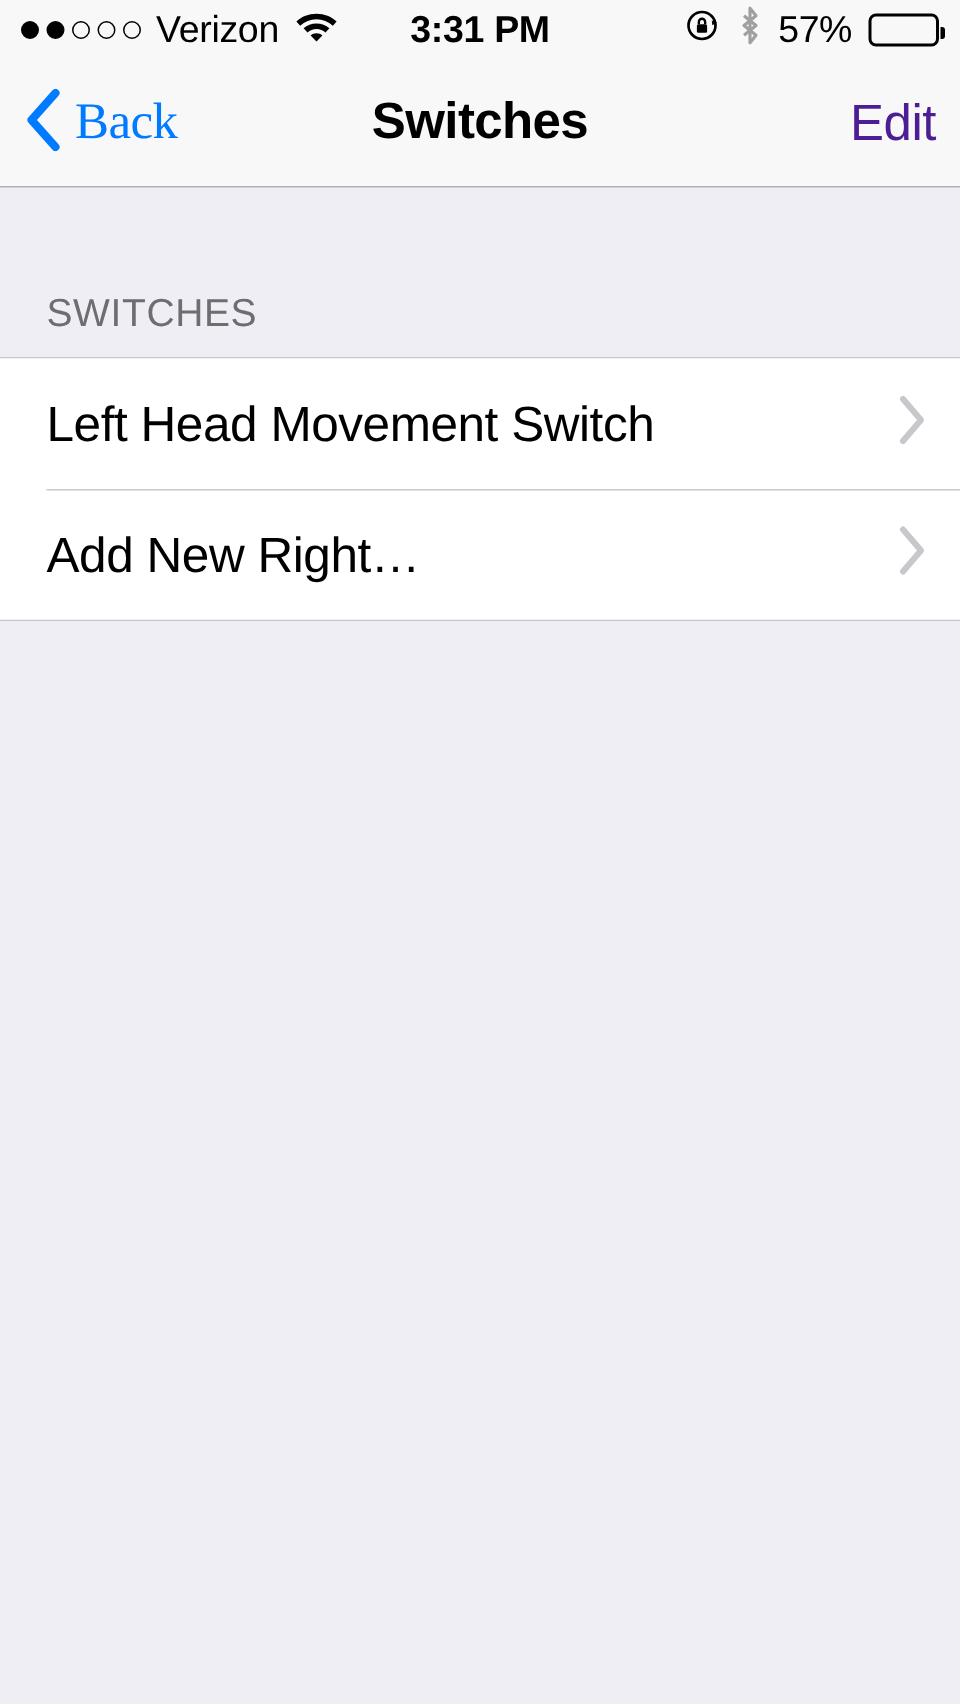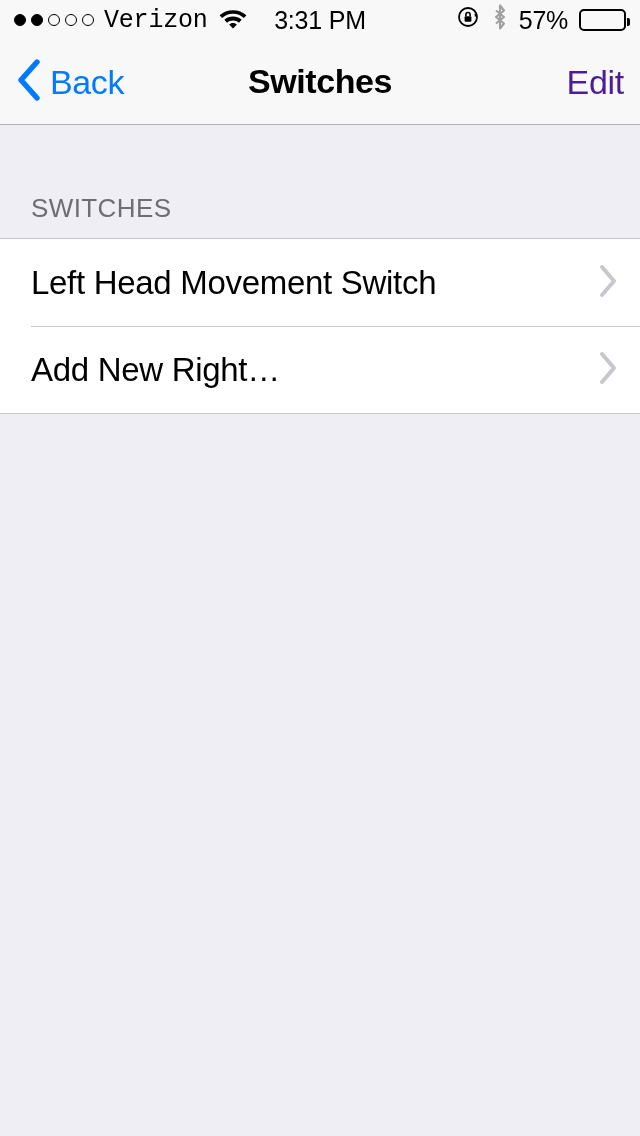--- a/index.html
+++ b/index.html
@@ -55,39 +55,38 @@
     border-radius: 50%;
     border: 1.6px solid #000;
     background: transparent;
   }
   .dot.filled { background: #000; }
 
   .carrier {
     font-size: 25px;
     letter-spacing: -0.2px;
     color: #000;
-    font-family: Liberation Mono, monospace;
   }
 
   .wifi-icon { display: block; }
 
   .status-center {
     position: absolute;
     left: 0;
     right: 0;
     top: 0;
     height: 40px;
     display: flex;
     align-items: center;
     justify-content: center;
     pointer-events: none;
   }
   .clock {
     font-size: 25px;
-    font-weight: normal;
+    font-weight: bold;
     letter-spacing: -0.2px;
     color: #000;
   }
 
   .status-right {
     margin-left: auto;
     display: flex;
     align-items: center;
     gap: 11px;
     position: relative;
@@ -142,20 +141,21 @@
     gap: 8px;
     cursor: pointer;
     position: relative;
     z-index: 2;
   }
   .back-chevron { display: block; }
   .back-label {
     font-size: 34px;
     color: #007aff;
     letter-spacing: -0.4px;
+    font-family: Liberation Serif, serif;
   }
 
   .nav-title-wrap {
     position: absolute;
     left: 0; right: 0; top: 0; bottom: 0;
     display: flex;
     align-items: center;
     justify-content: center;
     pointer-events: none;
   }

